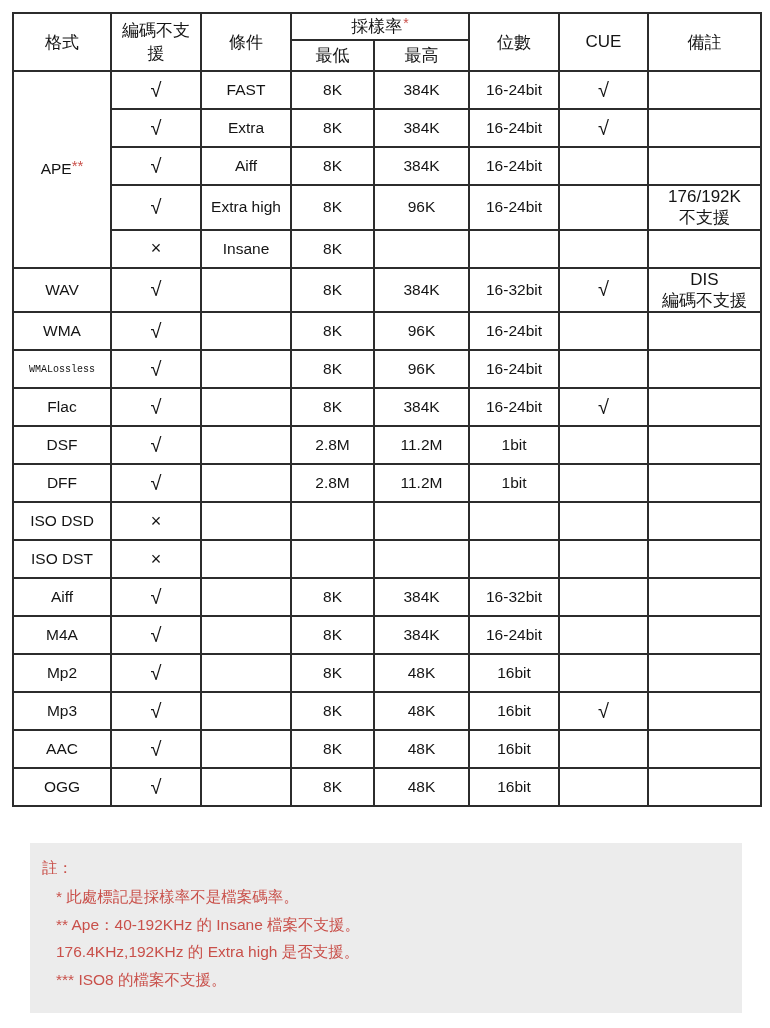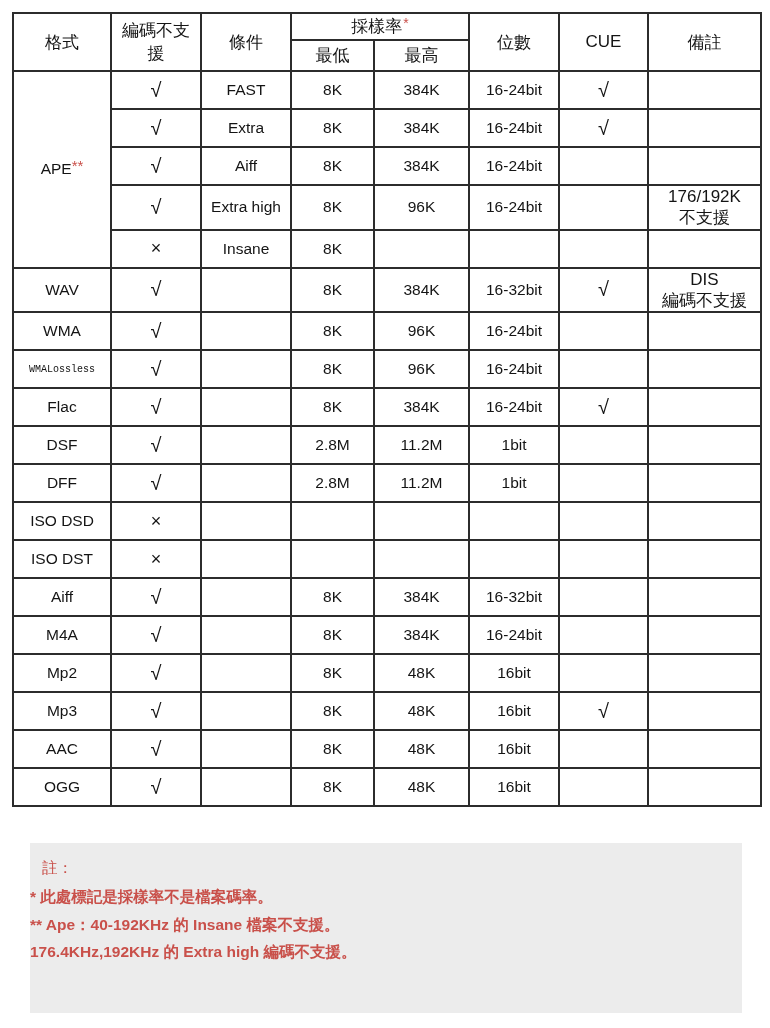--- a/index.html
+++ b/index.html
@@ -25,21 +25,21 @@
   td.fmt{font-size:15.5px;}
   td.fmt.small{font-size:10px;letter-spacing:0;font-family:Liberation Mono, monospace;}
   td.remark{font-size:17px;line-height:1.25;white-space:pre-line;}
   .red-sup{color:#c9504a;font-size:15px;position:relative;top:-3px;}
   .hdr-sup{color:#c9504a;font-size:14px;position:relative;top:-4px;margin-left:1px;}
   .notes{
     position:absolute;left:30px;top:843px;width:712px;height:170px;
     background:#ececec;color:#c9504a;font-size:15.5px;
   }
   .notes .title{margin:12px 0 2px 12px;line-height:26px;}
-  .notes .line{line-height:27.5px;font-weight:bold;}
+  .notes .line{margin-left:26px;line-height:27.5px;}
 </style>
 </head>
 <body>
 
 <div class="page">
 
   <table class="support">
     <colgroup>
       <col style="width:98px">
         <col style="width:90px">
@@ -254,16 +254,17 @@
         <td class="mark"></td>
         <td class="remark"></td>
       </tr>
     </tbody>
   </table>
 
   <div class="notes">
     <div class="title">註：</div>
     <div class="line">* 此處標記是採樣率不是檔案碼率。</div>
     <div class="line">** Ape：40-192KHz 的 Insane 檔案不支援。</div>
-    <div class="line">176.4KHz,192KHz 的 Extra high 編碼不支援。</div>
+    <div class="line">176.4KHz,192KHz 的 Extra high 是否支援。</div>
+    <div class="line">*** ISO8 的檔案不支援。</div>
   </div>
 
 </div>
 
 </body></html>

